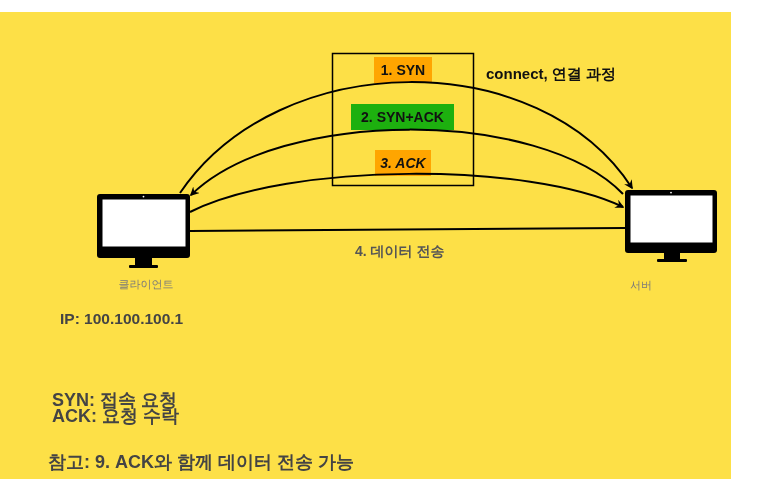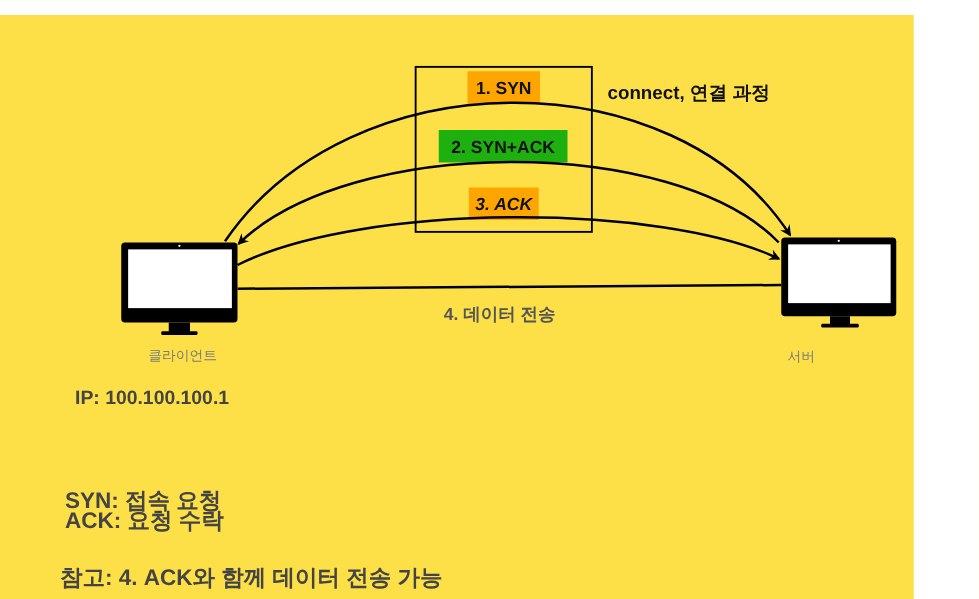--- a/index.html
+++ b/index.html
@@ -54,21 +54,21 @@
 
   <div class="abs connect-label">connect, 연결 과정</div>
   <div class="abs data-label">4. 데이터 전송</div>
 
   <div id="client-name" class="abs host-name">클라이언트</div>
   <div id="client-ip" class="abs host-ip">IP: 100.100.100.1</div>
   <div id="server-name" class="abs host-name">서버</div>
 
   <div id="legend-0" class="abs legend-line">SYN: 접속 요청</div>
   <div id="legend-1" class="abs legend-line">ACK: 요청 수락</div>
-  <div id="legend-2" class="abs legend-line">참고: 4. ACK와 함께 데이터 전송 가능</div>
+  <div id="legend-2" class="abs legend-line">참고: 9. ACK와 함께 데이터 전송 가능</div>
 
   <svg id="overlay" width="783" height="479" viewBox="0 0 783 479">
     <defs>
       <marker id="arrowhead" viewBox="0 0 12 12" refX="10" refY="6" markerWidth="9" markerHeight="9" orient="auto" markerUnits="userSpaceOnUse">
         <path d="M0,0 L12,6 L0,12 L4,6 Z" fill="#000"></path>
       </marker>
     </defs>
 
     <rect x="332.5" y="41.5" width="141" height="132" fill="none" stroke="#000" stroke-width="1.5"></rect>
 

